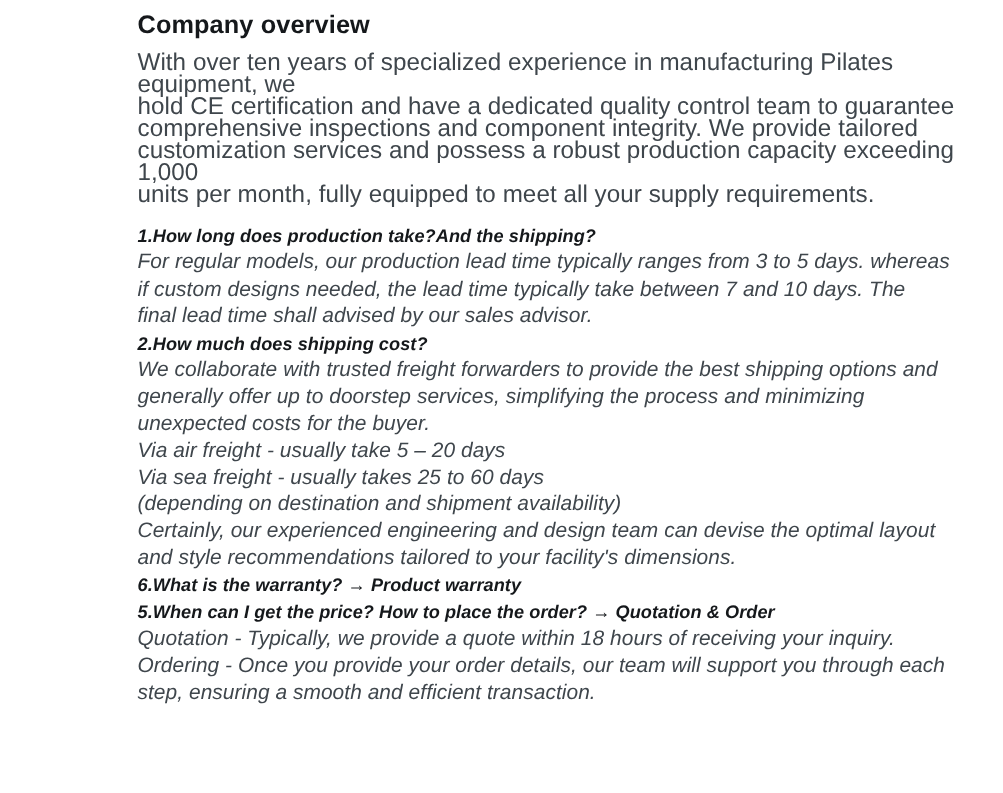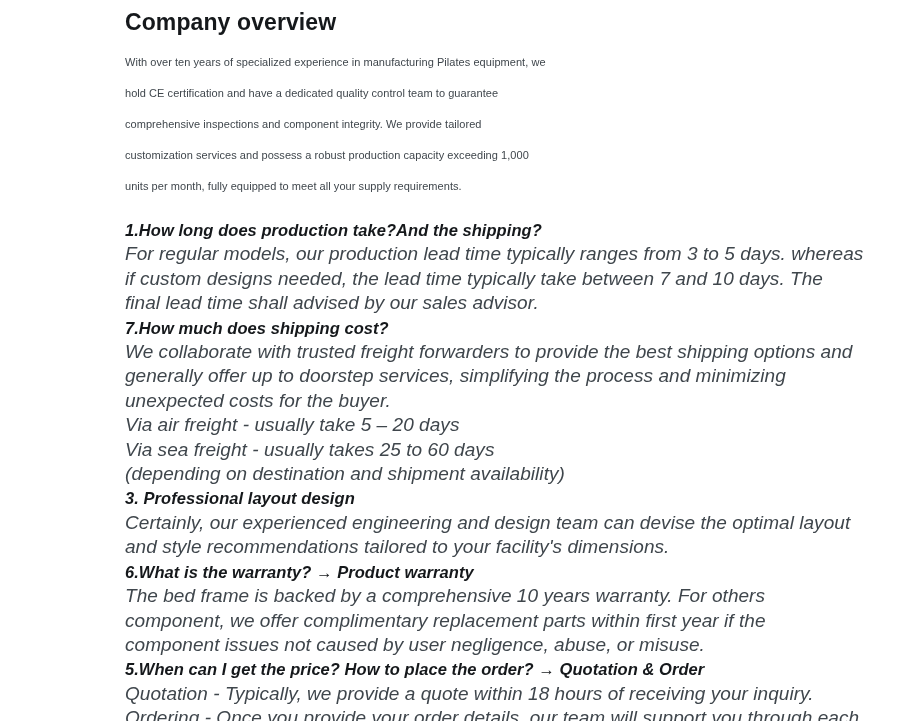--- a/index.html
+++ b/index.html
@@ -25,23 +25,23 @@
   }
   .page-title {
     font-size: 23px;
     font-weight: 700;
     color: var(--heading-color);
     line-height: 26px;
     letter-spacing: 0.1px;
     margin: 0 0 2px 0;
   }
   .intro {
-    font-size: 11px;
+    font-size: 22px;
     color: var(--body-color);
-    line-height: 31px;
+    line-height: 20px;
     letter-spacing: 0.05px;
     margin: 12px 0 16px 0;
     white-space: pre-line;
   }
   .faq {
     margin: 0;
     font-style: italic;
   }
   .faq-question {
     font-size: 16.5px;
@@ -68,32 +68,28 @@
   <p class="intro">With over ten years of specialized experience in manufacturing Pilates equipment, we
 hold CE certification and have a dedicated quality control team to guarantee
 comprehensive inspections and component integrity. We provide tailored
 customization services and possess a robust production capacity exceeding 1,000
 units per month, fully equipped to meet all your supply requirements.</p>
   <div class="faq">
       <div class="faq-question">1.How long does production take?And the shipping?</div>
       <div class="faq-answer">For regular models, our production lead time typically ranges from 3 to 5 days. whereas
 if custom designs needed, the lead time typically take between 7 and 10 days. The
 final lead time shall advised by our sales advisor.</div>
-      <div class="faq-question">7.How much does shipping cost?</div>
+      <div class="faq-question">2.How much does shipping cost?</div>
       <div class="faq-answer">We collaborate with trusted freight forwarders to provide the best shipping options and
 generally offer up to doorstep services, simplifying the process and minimizing
 unexpected costs for the buyer.
 Via air freight - usually take 5 – 20 days
 Via sea freight - usually takes 25 to 60 days
 (depending on destination and shipment availability)</div>
-      <div class="faq-question">3. Professional layout design</div>
       <div class="faq-answer">Certainly, our experienced engineering and design team can devise the optimal layout
 and style recommendations tailored to your facility's dimensions.</div>
       <div class="faq-question">6.What is the warranty? → Product warranty</div>
-      <div class="faq-answer">The bed frame is backed by a comprehensive 10 years warranty. For others
-component, we offer complimentary replacement parts within first year if the
-component issues not caused by user negligence, abuse, or misuse.</div>
       <div class="faq-question">5.When can I get the price? How to place the order? → Quotation &amp; Order</div>
       <div class="faq-answer">Quotation - Typically, we provide a quote within 18 hours of receiving your inquiry.
 Ordering - Once you provide your order details, our team will support you through each
 step, ensuring a smooth and efficient transaction.</div>
     </div>
 </div>
 
 </body></html>

